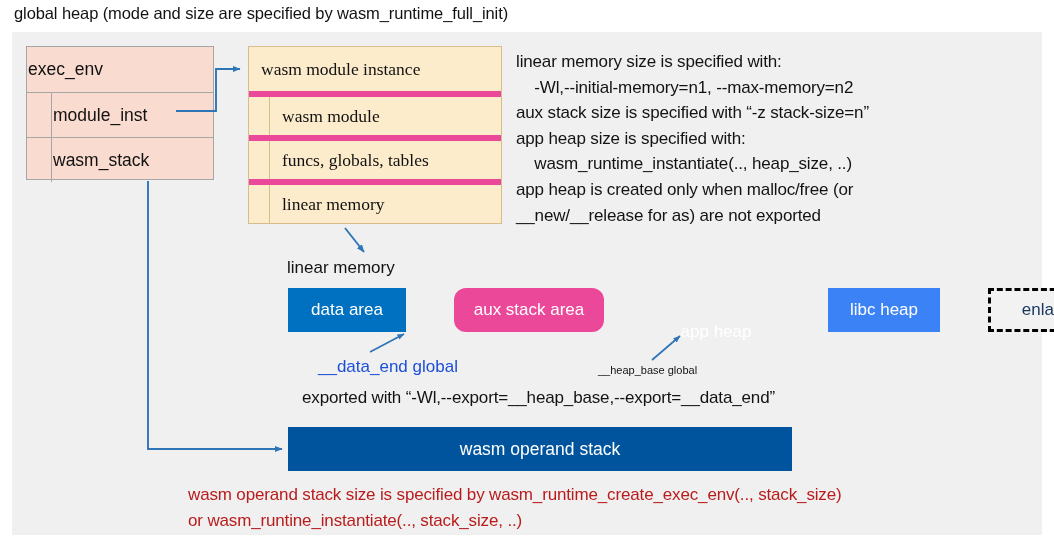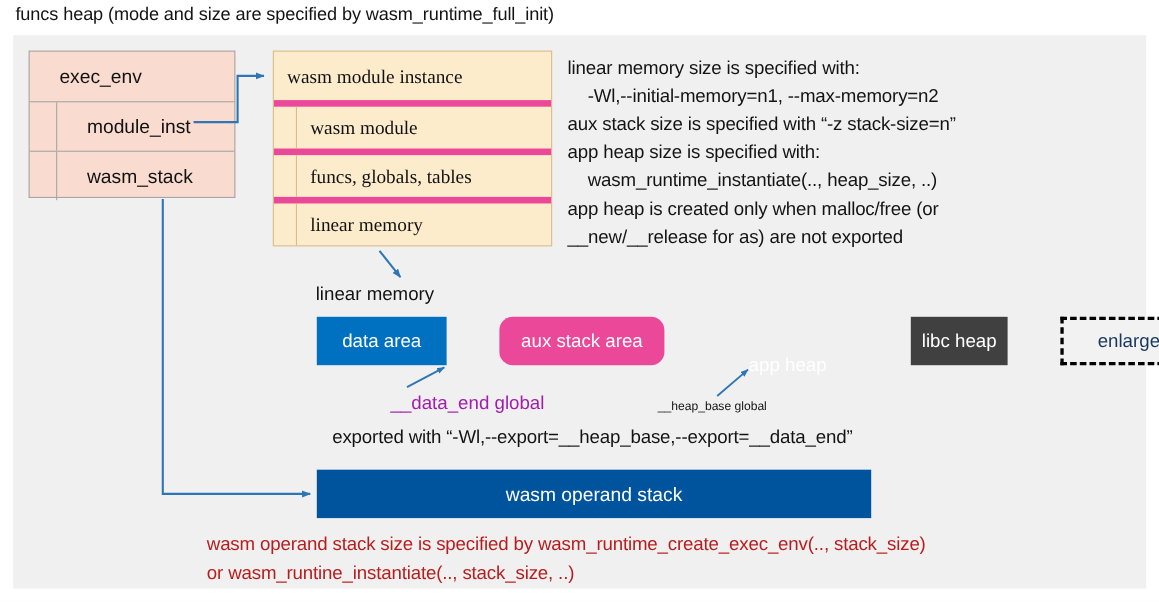--- a/index.html
+++ b/index.html
@@ -58,21 +58,21 @@
     box-sizing: border-box;
     flex: 0 0 auto;
     align-self: stretch;
   }
   .struct-cell {
     box-sizing: border-box;
     flex: 1 1 auto;
     align-self: stretch;
     display: flex;
     align-items: center;
-    padding-left: 27px;
+    padding-left: 1px;
   }
 
   
   #exec-env { left: 26px; top: 46px; width: 188px; height: 134px; background: #fadbd0; }
   #exec-env .struct-row { height: 45px; }
   #exec-env .struct-row + .struct-row { border-top: 1px solid #a6a6a6; }
   #exec-env .struct-indent { width: 25px; border-right: 1px solid #a6a6a6; }
 
   
   #wmi { left: 248px; top: 46px; width: 254px; height: 178px; background: #fdeccc; font-family: Liberation Serif, serif; }
@@ -124,23 +124,22 @@
     background: #f2f2f2;
     color: #17375e;
     margin-left: 0px;
   }
 
   
   #ann-data-end {
     left: 318px;
     top: 357px;
     font-size: 17px;
-    color: #a21caf;
-    white-space: nowrap;
-    margin-left: 37px;
+    color: #1d4ed8;
+    white-space: nowrap;
   }
   #ann-heap-base {
     left: 598px;
     top: 364px;
     font-size: 11px;
     color: #131313;
     white-space: nowrap;
   }
   #ann-exported {
     left: 302px;
@@ -186,21 +185,21 @@
     pointer-events: none;
   }
 </style>
 </head>
 <body>
 
 <div id="root">
 
   <div class="abs" id="panel"></div>
 
-  <div class="abs" id="title">funcs heap (mode and size are specified by wasm_runtime_full_init)</div>
+  <div class="abs" id="title">global heap (mode and size are specified by wasm_runtime_full_init)</div>
 
   <div class="abs struct" id="exec-env">
     <div class="struct-row">
       <div class="struct-cell">exec_env</div>
     </div>
     <div class="struct-row">
       <div class="struct-indent"></div>
       <div class="struct-cell">module_inst</div>
     </div>
     <div class="struct-row">
@@ -234,21 +233,21 @@
     wasm_runtime_instantiate(.., heap_size, ..)
 app heap is created only when malloc/free (or
 __new/__release for as) are not exported</div>
 
   <div class="abs" id="lm-label">linear memory</div>
 
   <div class="abs" id="mem-bar">
       <div class="mem-seg" style="width: 118px; background: rgb(0, 112, 192);">data area</div>
       <div class="mem-seg" style="width: 150px; background: #ec4899; border-radius: 12px;">aux stack area</div>
       <div class="mem-seg" style="width: 128px; background: #701a75; margin-top: 44px;">app heap</div>
-      <div class="mem-seg" style="width: 88px; background: #404040;">libc heap</div>
+      <div class="mem-seg" style="width: 112px; background: #3b82f6;">libc heap</div>
       <div class="mem-seg dashed" style="width: 200px;">enlarged memory</div>
     </div>
 
   <div class="abs" id="ann-data-end">__data_end global</div>
   <div class="abs" id="ann-heap-base">__heap_base global</div>
   <div class="abs" id="ann-exported">exported with “-Wl,--export=__heap_base,--export=__data_end”</div>
 
   <div class="abs" id="operand-stack">wasm operand stack</div>
 
   <div class="abs" id="note-bottom">wasm operand stack size is specified by wasm_runtime_create_exec_env(.., stack_size)

